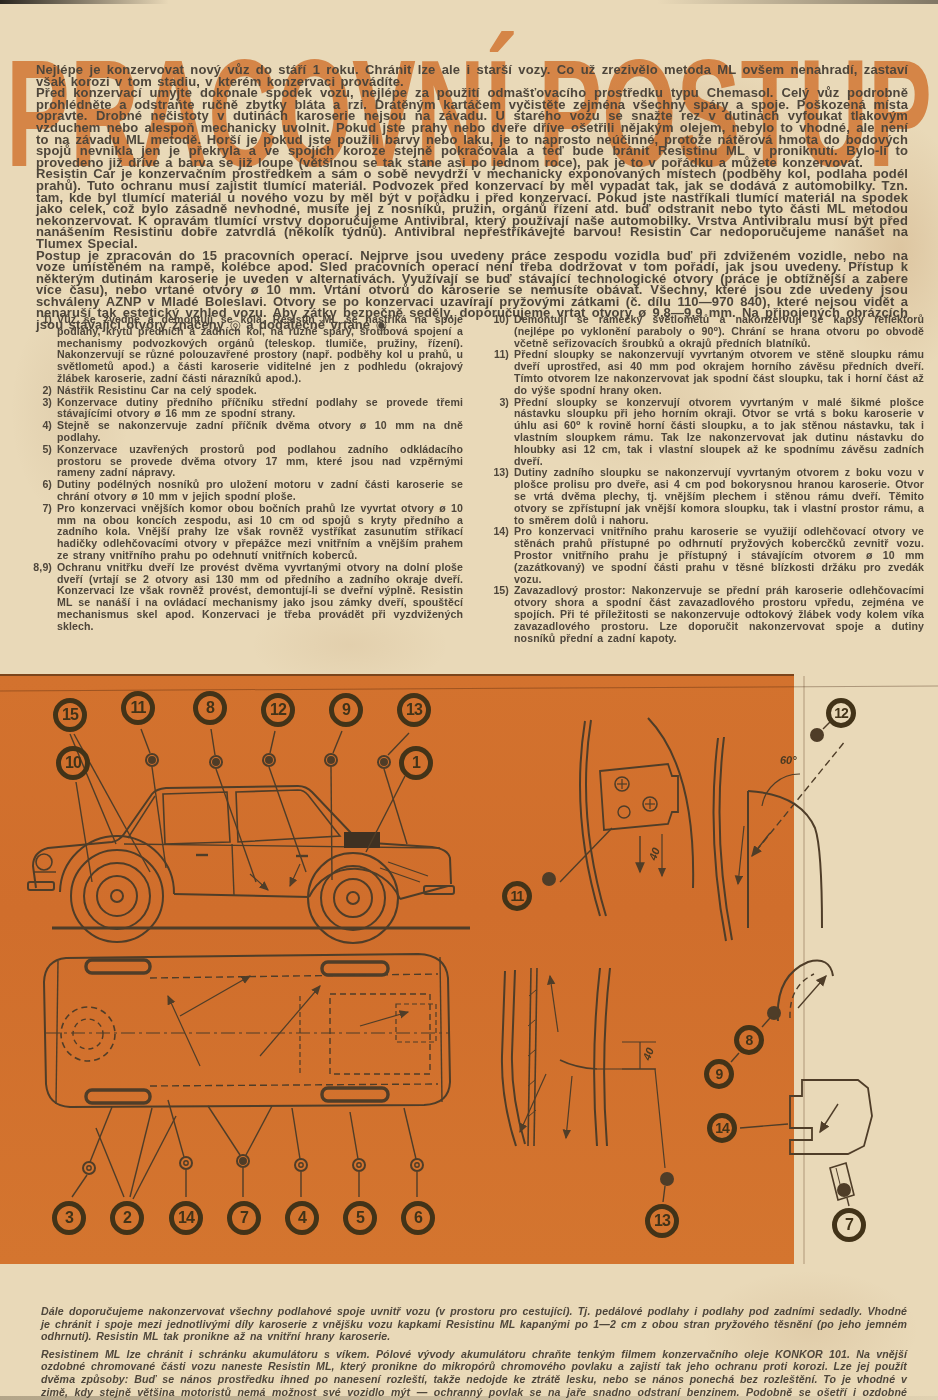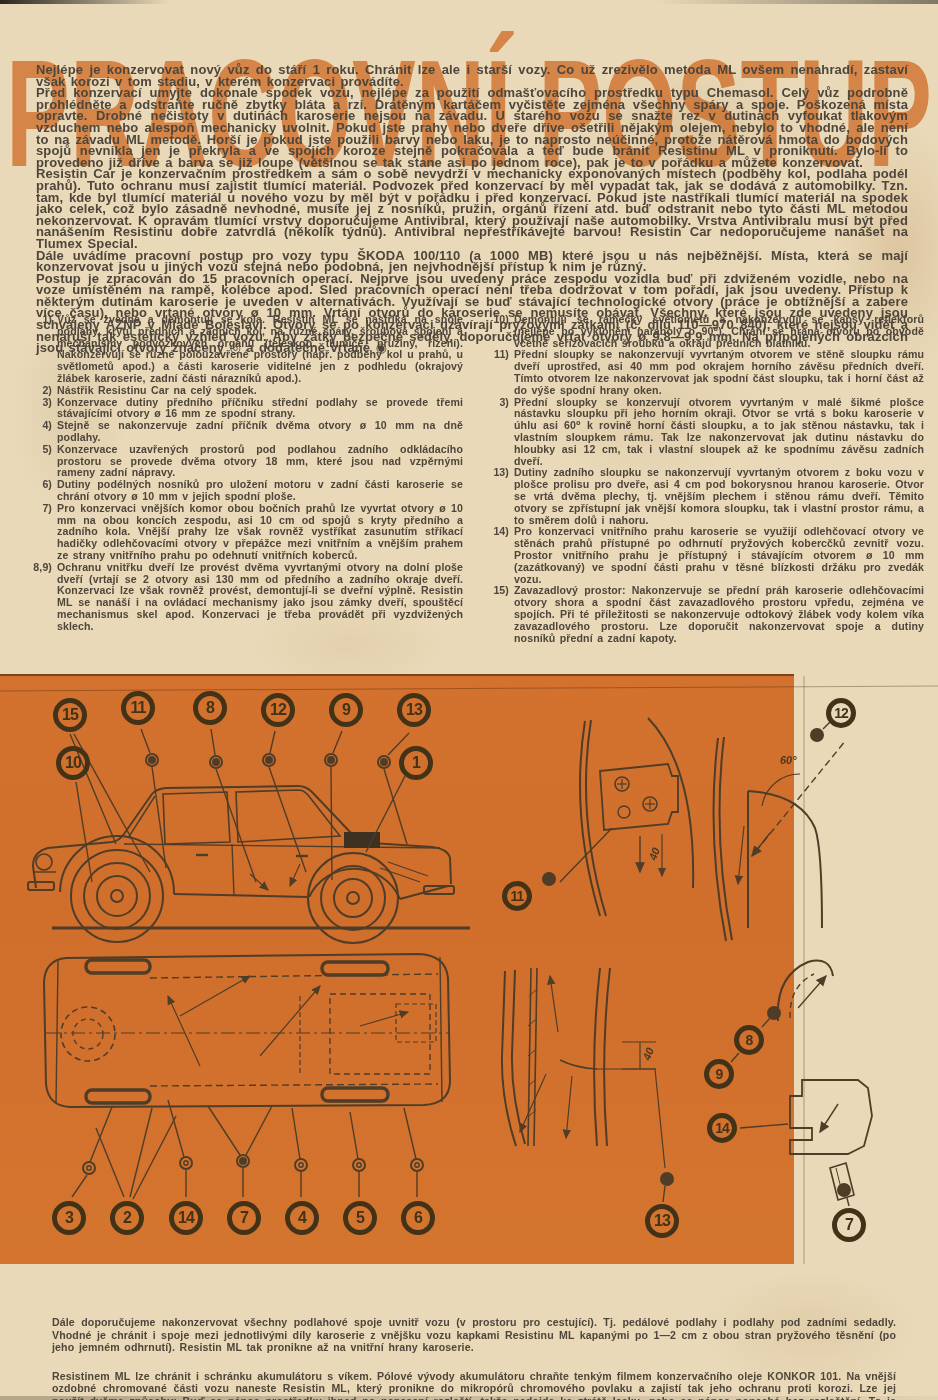--- a/index.html
+++ b/index.html
@@ -53,38 +53,37 @@
     display:flex;align-items:center;justify-content:center;
     font-size:16px;font-weight:bold;color:#423318;letter-spacing:-1px;}
   .co.sm{width:30px;height:30px;border-width:5px;font-size:14px;}
 
   .paneltxt{position:absolute;color:#4a3a22;font-weight:bold;font-size:11px;font-style:italic;}
   .rot{transform:rotate(-70deg);}
 
   
   .outro{position:absolute;left:36px;right:26px;top:1300px;
     font-size:10.6px;line-height:12.6px;text-align:justify;letter-spacing:.12px;word-spacing:1.6px;font-weight:bold;color:#4e463b;}
-  .outro p{margin:16px;}
+  .outro p{margin:5px;font-style:italic;}
 </style>
 </head>
 <body>
 
 <div class="page">
 
   <svg class="wm" width="938" height="200">
     <text x="6" y="160" textLength="926" lengthAdjust="spacingAndGlyphs" font-family="Liberation Sans, DejaVu Sans, sans-serif" font-size="152" font-weight="bold" fill="#d06f2b" fill-opacity="0.8">PRACOVNÍ POSTUP</text>
   </svg>
 
   <div class="content">
 
     <div class="intro">
       <p>Nejlépe je konzervovat nový vůz do stáří 1 roku. Chránit lze ale i starší vozy. Co už zrezivělo metoda ML ovšem nenahradí, zastaví však korozi v tom stadiu, v kterém konzervaci provádíte.</p>
       <p>Před konzervací umyjte dokonale spodek vozu, nejlépe za použití odmašťovacího prostředku typu Chemasol. Celý vůz podrobně prohlédněte a odstraňte ručně zbytky bláta a rzi. Drátěným kartáčem vyčistěte zejména všechny spáry a spoje. Poškozená místa opravte. Drobné nečistoty v dutinách karoserie nejsou na závadu. U starého vozu se snažte rez v dutinách vyfoukat tlakovým vzduchem nebo alespoň mechanicky uvolnit. Pokud jste prahy nebo dveře dříve ošetřili nějakým olejem, nebylo to vhodné, ale není to na závadu ML metodě. Horší je pokud jste použili barvy nebo laku, je to naprosto neúčinné, protože nátěrová hmota do bodových spojů nevnikla jen je překryla a ve spojích koroze stejně pokračovala a teď bude bránit Resistinu ML v proniknutí. Bylo-li to provedeno již dříve a barva se již loupe (většinou se tak stane asi po jednom roce), pak je to v pořádku a můžete konzervovat.</p>
       <p>Resistin Car je konzervačním prostředkem a sám o sobě nevydrží v mechanicky exponovaných místech (podběhy kol, podlaha podél prahů). Tuto ochranu musí zajistit tlumící materiál. Podvozek před konzervací by měl vypadat tak, jak se dodává z automobilky. Tzn. tam, kde byl tlumící materiál u nového vozu by měl být v pořádku i před konzervací. Pokud jste nastříkali tlumící materiál na spodek jako celek, což bylo zásadně nevhodné, musíte jej z nosníků, pružin, orgánů řízení atd. buď odstranit nebo tyto části ML metodou nekonzervovat. K opravám tlumící vrstvy doporučujeme Antivibral, který používají naše automobilky. Vrstva Antivibralu musí být před nanášením Resistinu dobře zatvrdlá (několik týdnů). Antivibral nepřestříkávejte barvou! Resistin Car nedoporučujeme nanášet na Tlumex Special.</p>
-      <p>Dále uvádíme pracovní postup pro vozy typu ŠKODA 100/110 (a 1000 MB) které jsou u nás nejběžnější. Místa, která se mají konzervovat jsou u jiných vozů stejná nebo podobná, jen nejvhodnější přístup k nim je různý.</p>
       <p>Postup je zpracován do 15 pracovních operací. Nejprve jsou uvedeny práce zespodu vozidla buď při zdviženém vozidle, nebo na voze umístěném na rampě, kolébce apod. Sled pracovních operací není třeba dodržovat v tom pořadí, jak jsou uvedeny. Přístup k některým dutinám karoserie je uveden v alternativách. Využívají se buď stávající technologické otvory (práce je obtížnější a zabere více času), nebo vrtané otvory ø 10 mm. Vrtání otvorů do karoserie se nemusíte obávat. Všechny, které jsou zde uvedeny jsou schváleny AZNP v Mladé Boleslavi. Otvory se po konzervaci uzavírají pryžovými zátkami (č. dílu 110—970 840), které nejsou vidět a nenaruší tak estetický vzhled vozu. Aby zátky bezpečně seděly, doporučujeme vrtat otvory ø 9,8—9,9 mm. Na připojených obrázcích jsou stávající otvory značeny ◎ a dodatečně vrtané ◉</p>
     </div>
 
     <div class="steps">
       <div class="stepcol left">
         <div class="step">
             <span class="num">1)</span>
             <span class="txt">Vůz se zvedne a demontují se kola. Resistin ML se nastříká na spoje podlahy, krytů předních a zadních kol, na různé spáry, šroubová spojení a mechanismy podvozkových orgánů (teleskop. tlumiče, pružiny, řízení). Nakonzervují se různé polouzavřené prostory (např. podběhy kol u prahů, u světlometů apod.) a části karoserie viditelné jen z podhledu (okrajový žlábek karoserie, zadní části nárazníků apod.).</span>
           </div>
         <div class="step">
@@ -94,21 +93,21 @@
         <div class="step">
             <span class="num">3)</span>
             <span class="txt">Konzervace dutiny předního příčníku střední podlahy se provede třemi stávajícími otvory ø 16 mm ze spodní strany.</span>
           </div>
         <div class="step">
             <span class="num">4)</span>
             <span class="txt">Stejně se nakonzervuje zadní příčník dvěma otvory ø 10 mm na dně podlahy.</span>
           </div>
         <div class="step">
             <span class="num">5)</span>
-            <span class="txt">Konzervace uzavřených prostorů pod podlahou zadního odkládacího prostoru se provede dvěma otvory 18 mm, které jsou nad vzpěrnými rameny zadní nápravy.</span>
+            <span class="txt">Konzervace uzavřených prostorů pod podlahou zadního odkládacího prostoru se provede dvěma otvory 17 mm, které jsou nad vzpěrnými rameny zadní nápravy.</span>
           </div>
         <div class="step">
             <span class="num">6)</span>
             <span class="txt">Dutiny podélných nosníků pro uložení motoru v zadní části karoserie se chrání otvory ø 10 mm v jejich spodní ploše.</span>
           </div>
         <div class="step">
             <span class="num">7)</span>
             <span class="txt">Pro konzervaci vnějších komor obou bočních prahů lze vyvrtat otvory ø 10 mm na obou koncích zespodu, asi 10 cm od spojů s kryty předního a zadního kola. Vnější prahy lze však rovněž vystříkat zasunutím stříkací hadičky odlehčovacími otvory v přepážce mezi vnitřním a vnějším prahem ze strany vnitřního prahu po odehnutí vnitřních koberců.</span>
           </div>
         <div class="step">

